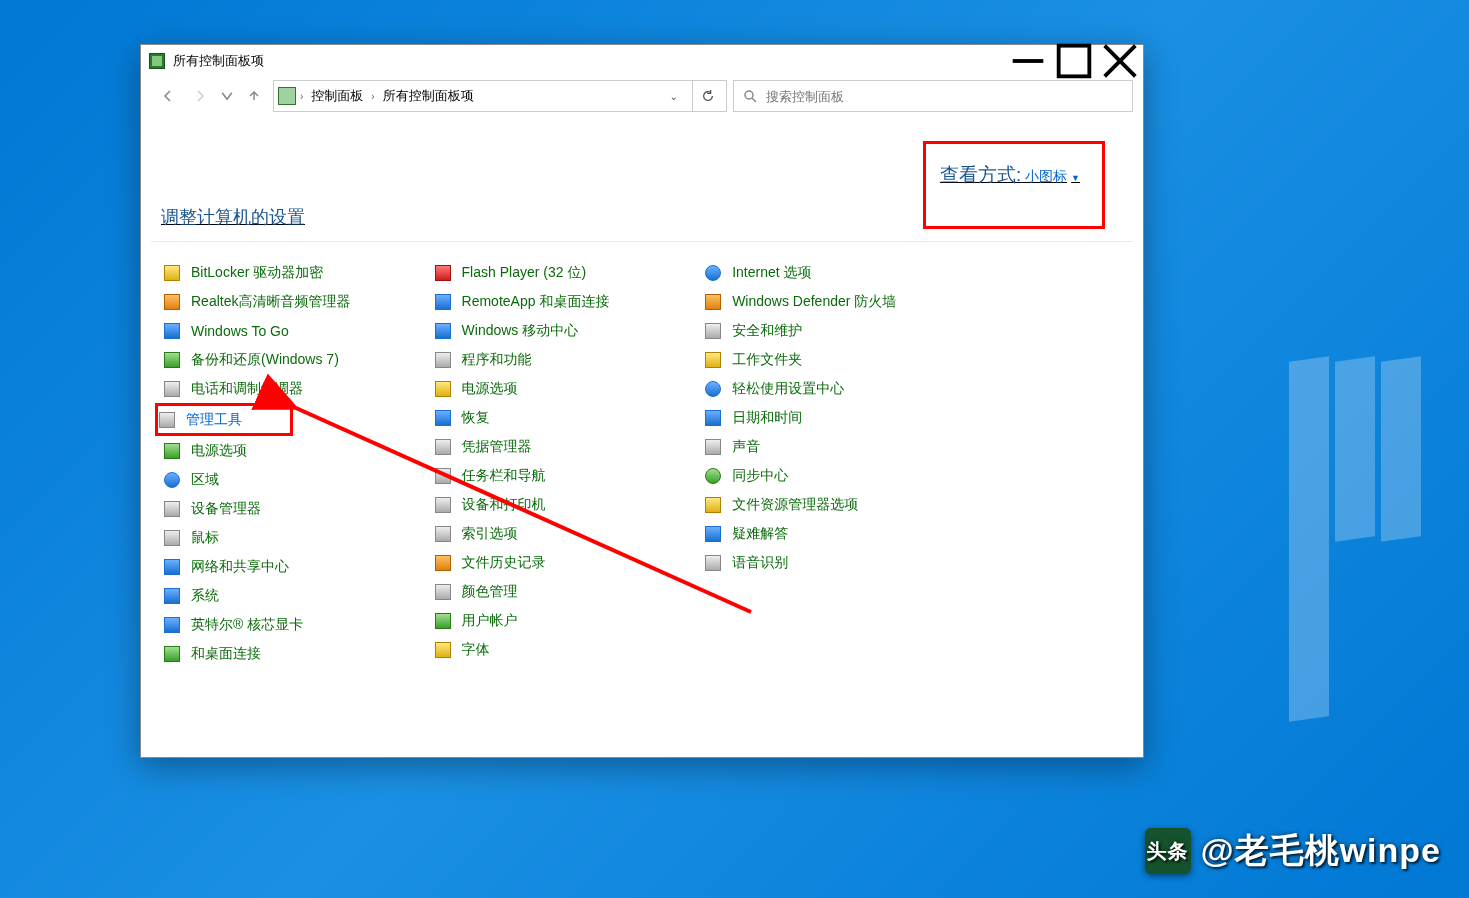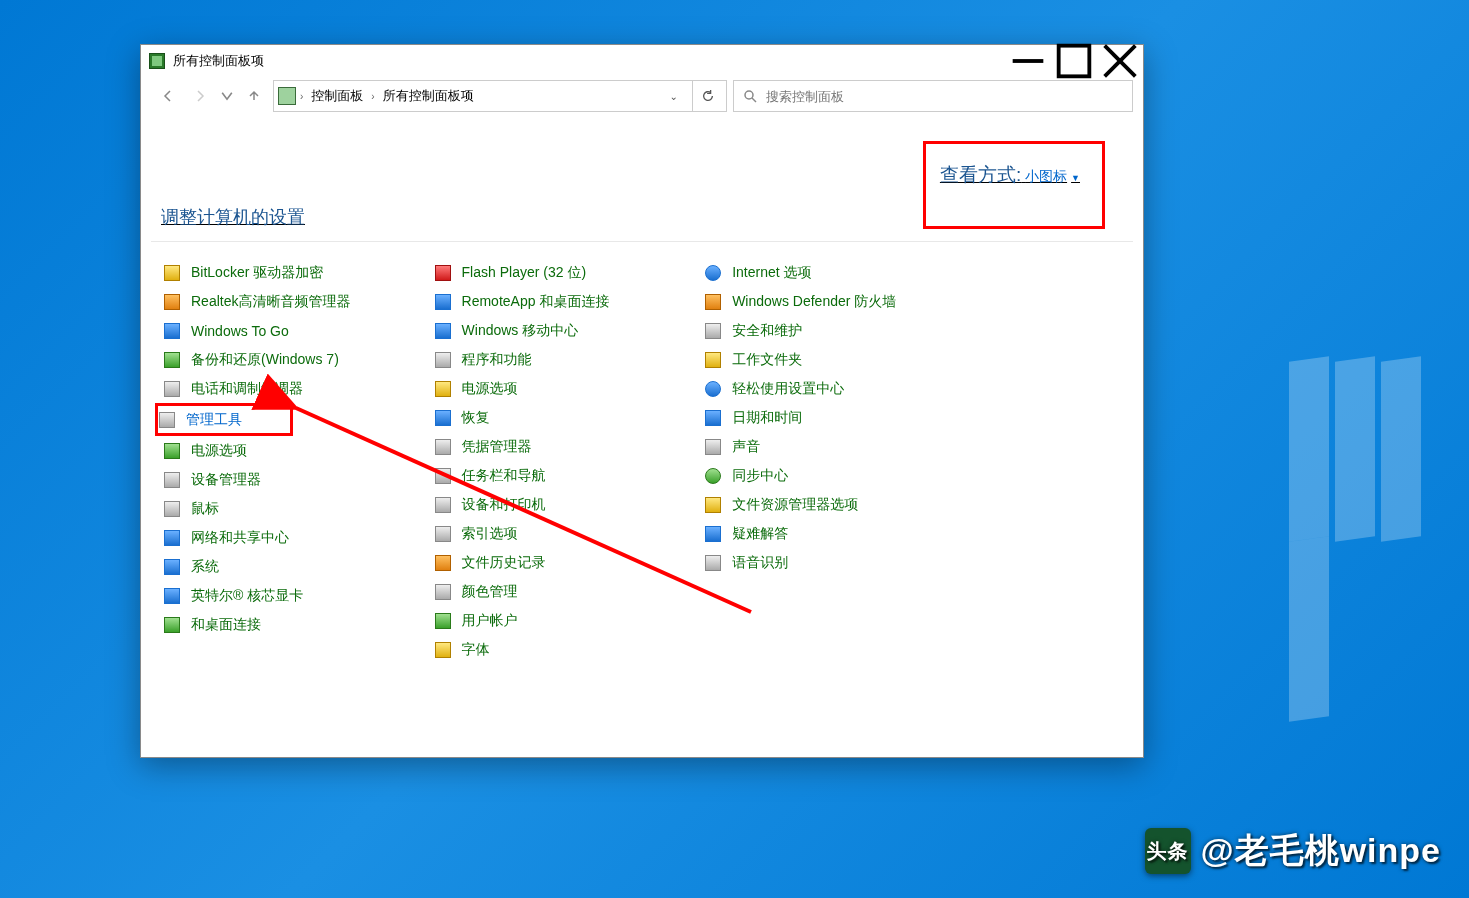--- a/index.html
+++ b/index.html
@@ -232,20 +232,26 @@
           <span class="txt">管理工具</span>
         </div>
         <div class="item">
           <div class="ico">
             <div class="ic-square ic-green"></div>
           </div>
           <span class="txt">电源选项</span>
         </div>
         <div class="item">
           <div class="ico">
+            <div class="ic-square ic-blue ic-circle"></div>
+          </div>
+          <span class="txt">区域</span>
+        </div>
+        <div class="item">
+          <div class="ico">
             <div class="ic-square ic-grey"></div>
           </div>
           <span class="txt">设备管理器</span>
         </div>
         <div class="item">
           <div class="ico">
             <div class="ic-square ic-grey"></div>
           </div>
           <span class="txt">鼠标</span>
         </div>

